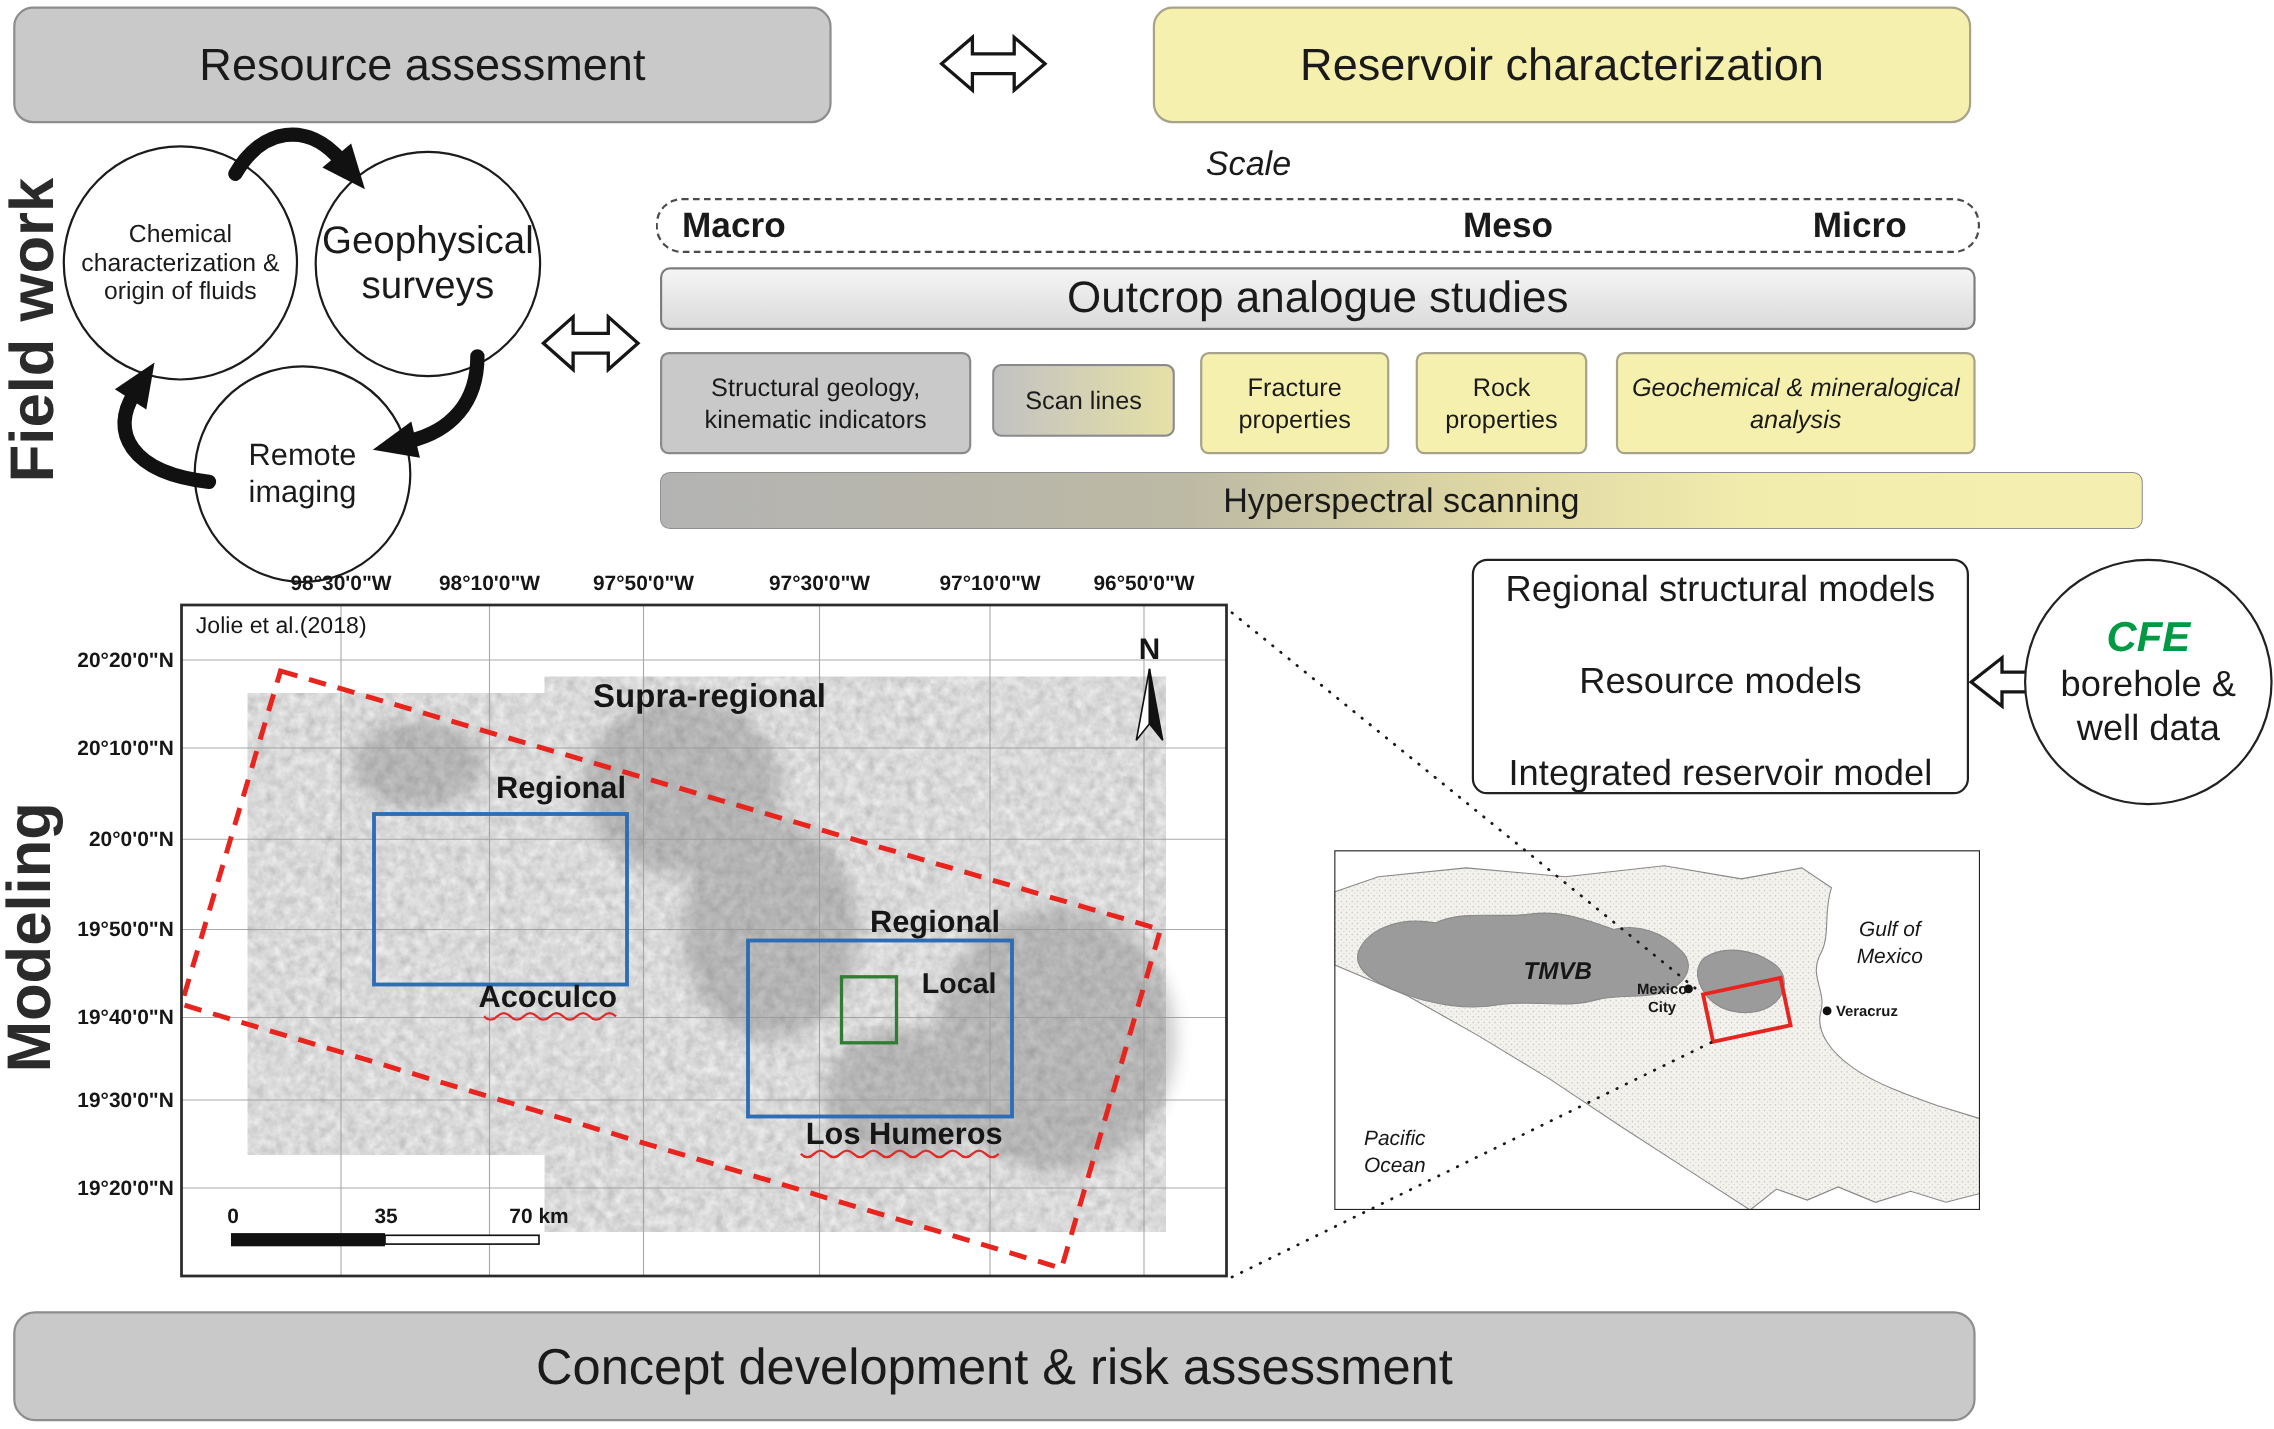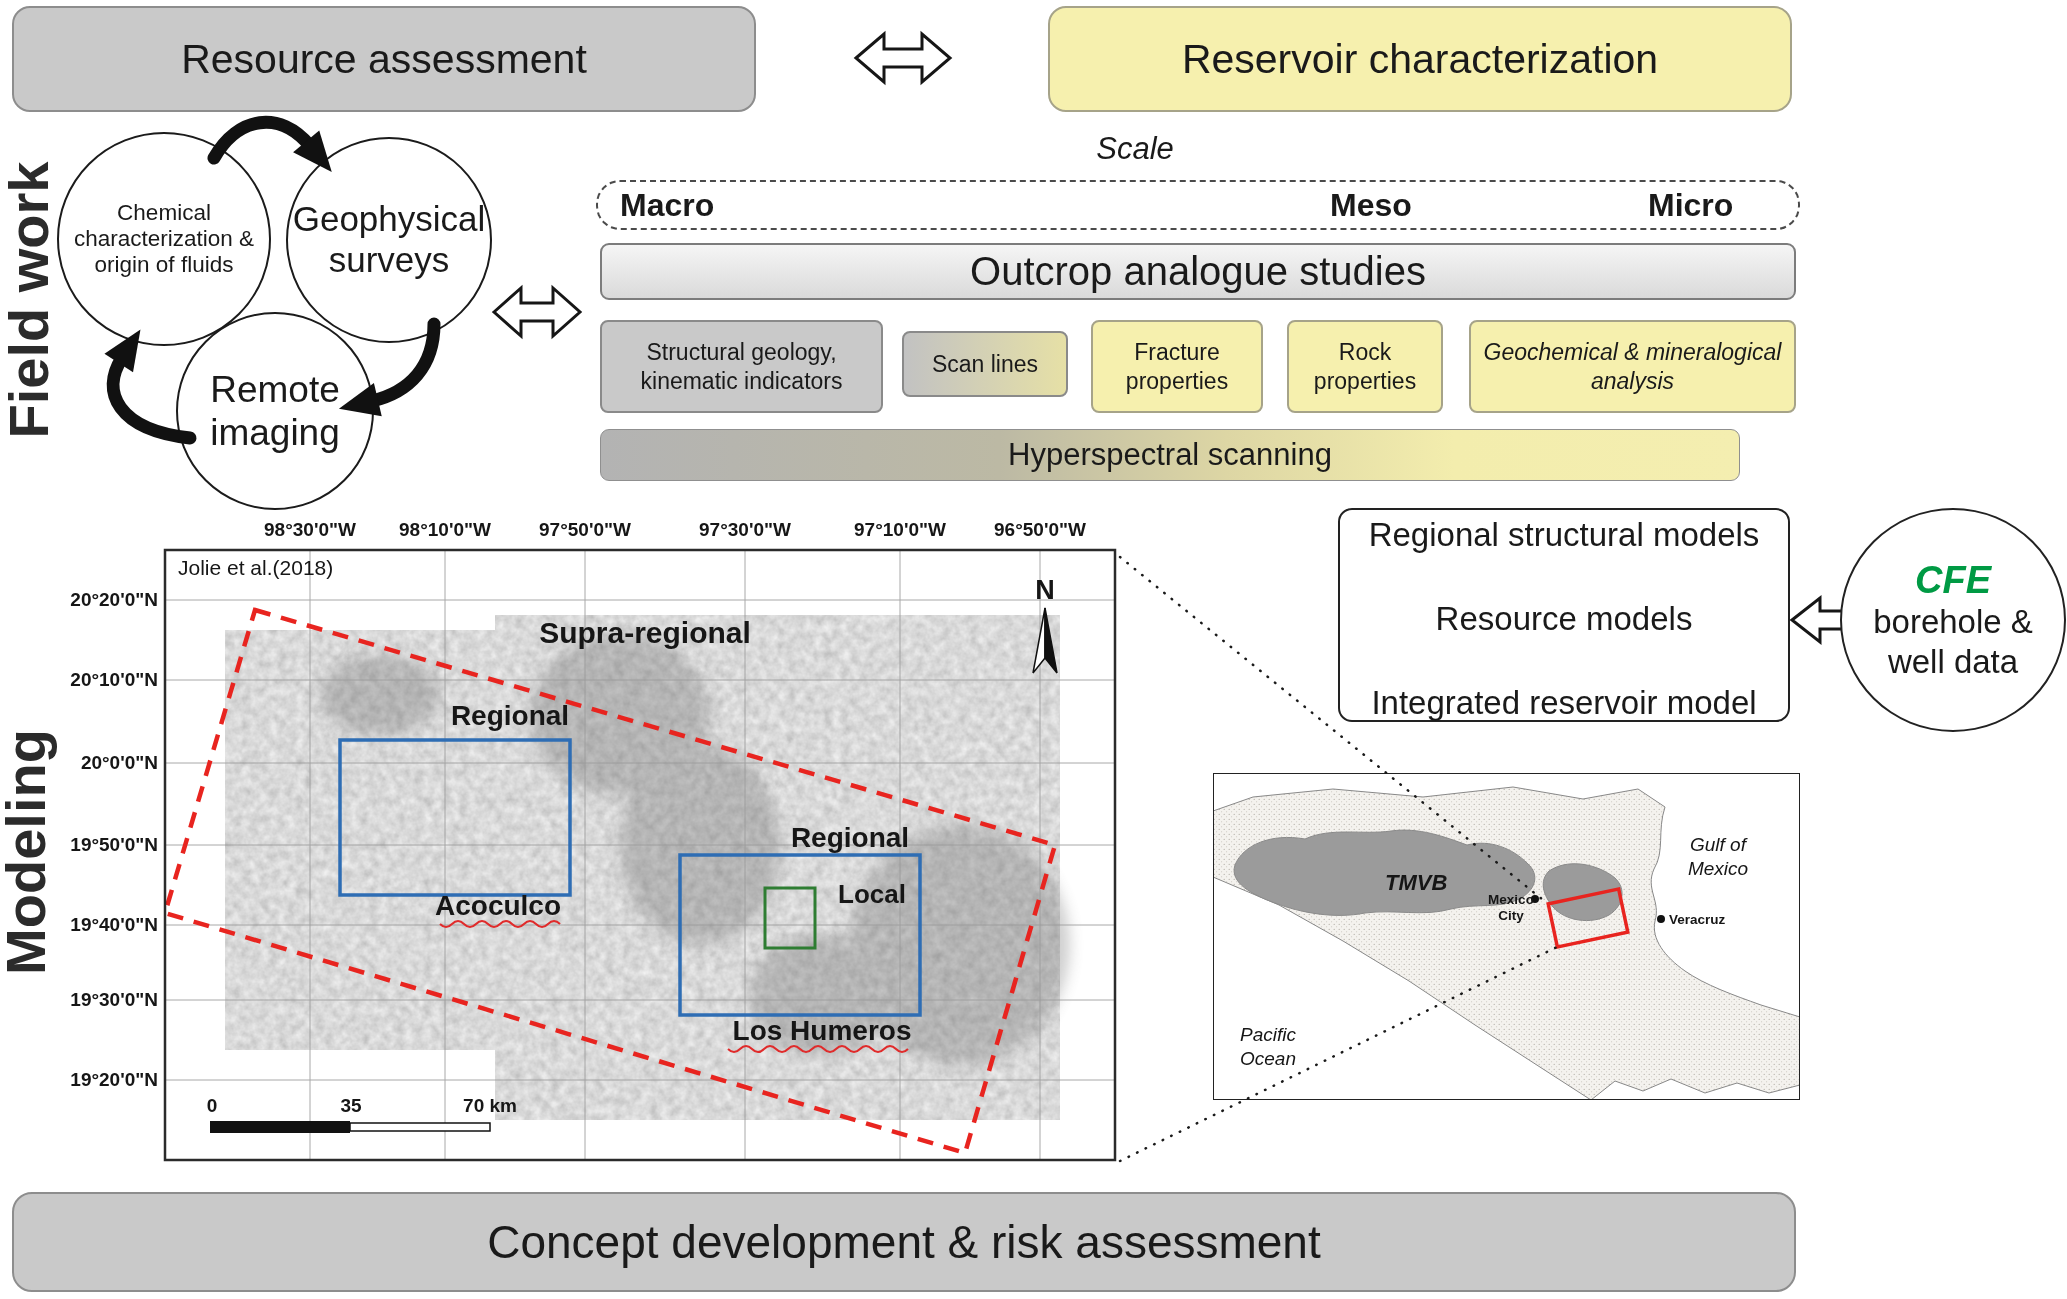--- a/index.html
+++ b/index.html
@@ -47,21 +47,21 @@
 
   <div class="side-label" style="left:-150px; top:266px; width:360px; height:68px;">Field work</div>
   <div class="side-label" style="left:-143px; top:818px; width:340px; height:68px;">Modeling</div>
 
   <div class="circle" style="left:57px; top:132px; width:214px; height:214px; font-size:22.5px; padding:0 14px;">
     <span>Chemical characterization &amp; origin of fluids</span>
   </div>
   <div class="circle" style="left:286px; top:137px; width:206px; height:206px; font-size:35px; padding:0 22px;">
     <span>Geophysical surveys</span>
   </div>
-  <div class="circle" style="left:176px; top:312px; width:198px; height:198px; font-size:37px; padding:0 28px;">
+  <div class="circle" style="left:176px; top:332px; width:198px; height:198px; font-size:28px; padding:0 28px;">
     <span>Remote imaging</span>
   </div>
 
   <div class="scale-title" style="left:1055px; top:131px; width:160px;">Scale</div>
   <div class="scale-box" style="left:596px; top:180px; width:1204px; height:50px;">
     <span style="left:22px;">Macro</span>
     <span style="left:61%;">Meso</span>
     <span style="left:87.5%;">Micro</span>
   </div>
 
@@ -79,21 +79,21 @@
   <div class="study yellow" style="left:1091px; top:320px; width:172px; height:93px;">
     <span>Fracture properties</span>
   </div>
   <div class="study yellow" style="left:1287px; top:320px; width:156px; height:93px;">
     <span>Rock properties</span>
   </div>
   <div class="study yellow" style="left:1469px; top:320px; width:327px; height:93px;font-style:italic;">
     <span>Geochemical &amp; mineralogical analysis</span>
   </div>
 
-  <div class="bar hyper" style="left:600px; top:429px; width:1140px; height:52px;">
+  <div class="bar hyper" style="left:600px; top:429px; width:1348px; height:52px;">
     <span>Hyperspectral scanning</span>
   </div>
 
   <svg style="left:60px; top:515px;" width="1070" height="660" viewBox="0 0 1070 660">
     <defs>
       <filter id="terrainNoise" x="-5%" y="-5%" width="110%" height="110%">
         <feTurbulence type="fractalNoise" baseFrequency="0.11" numOctaves="3" seed="8" result="n"></feTurbulence>
         <feColorMatrix in="n" type="saturate" values="0" result="g"></feColorMatrix>
         <feComponentTransfer in="g" result="b">
           <feFuncR type="linear" slope="0.55" intercept="0.42"></feFuncR>

